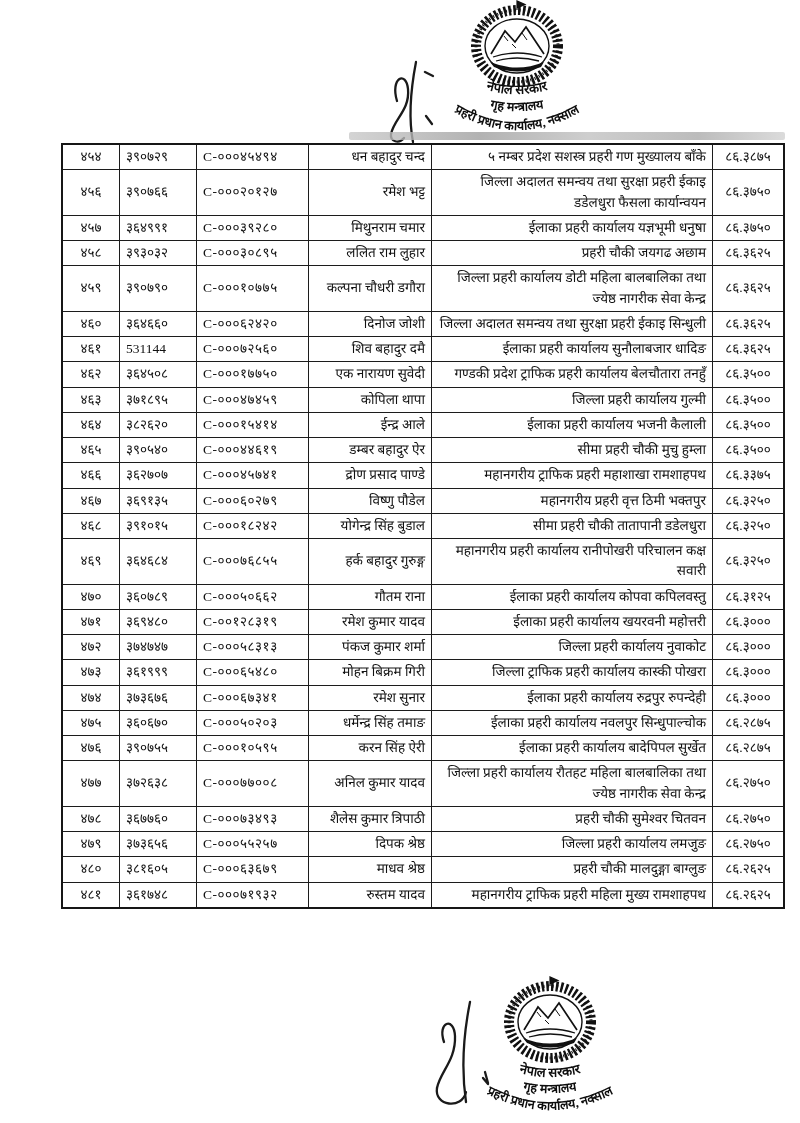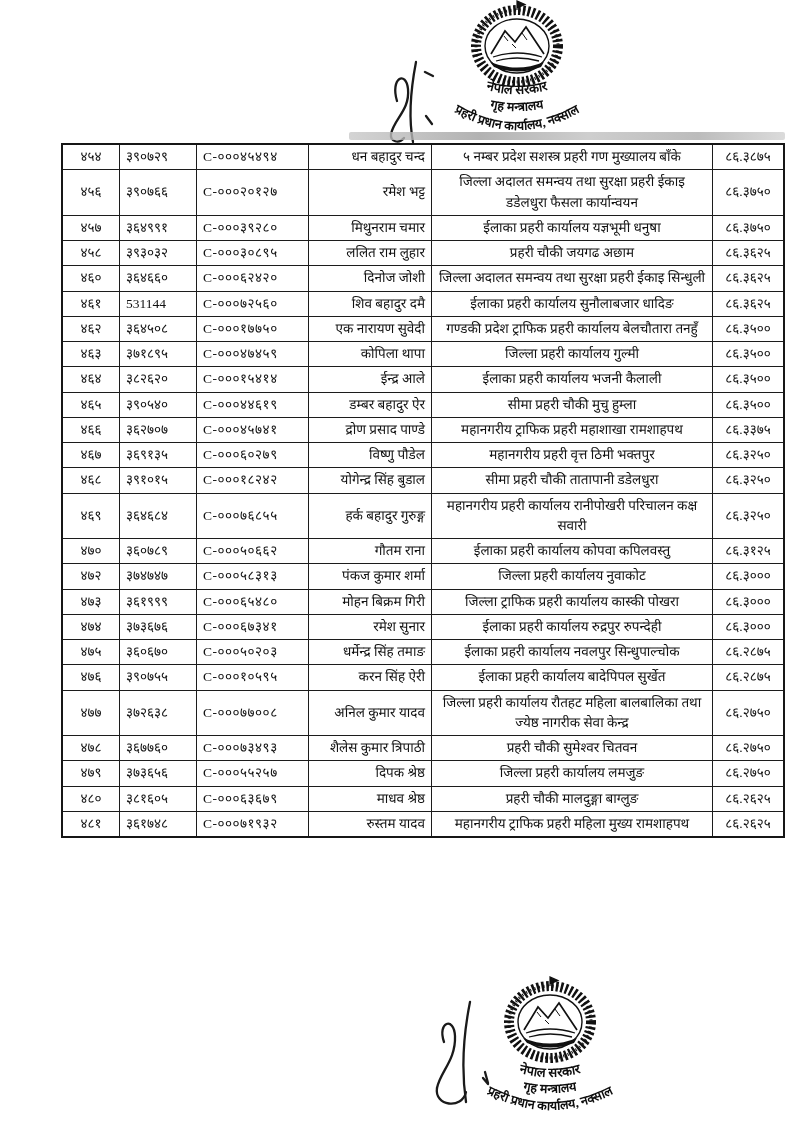--- a/index.html
+++ b/index.html
@@ -24,21 +24,21 @@
     border:1.8px solid #1c1c1c;
     padding:2px 6px;
     font-size:13.5px;line-height:1.5;
     overflow:hidden;
     vertical-align:middle;
   }
   td.c-sn{width:44px;text-align:center;}
   td.c-reg{width:64px;text-align:left;}
   td.c-cid{width:99px;letter-spacing:.5px;}
   td.c-name{width:110px;text-align:right;}
-  td.c-office{width:268px;text-align:center;font-size:13px;}
+  td.c-office{width:268px;text-align:right;font-size:13px;}
   td.c-score{width:58px;text-align:center;}
   svg{position:absolute;overflow:visible;}
   .seal-top{left:360px;top:0;}
   .seal-bottom{left:390px;top:980px;z-index:3;}
   .seal-text{font-family:"Liberation Serif","DejaVu Serif",serif;font-weight:bold;fill:#0d0d0d;}
 </style>
 </head>
 <body>
 
 <div class="page">
@@ -110,20 +110,28 @@
 
     <tr>
       <td class="c-sn">४५८</td>
       <td class="c-reg">३९३०३२</td>
       <td class="c-cid">C-०००३०८९५</td>
       <td class="c-name">ललित राम लुहार</td>
       <td class="c-office">प्रहरी चौकी जयगढ अछाम</td>
       <td class="c-score">८६.३६२५</td>
     </tr>
 
+    <tr>
+      <td class="c-sn">४५९</td>
+      <td class="c-reg">३९०७९०</td>
+      <td class="c-cid">C-०००१०७७५</td>
+      <td class="c-name">कल्पना चौधरी डगौरा</td>
+      <td class="c-office">जिल्ला प्रहरी कार्यालय डोटी महिला बालबालिका तथा ज्येष्ठ नागरीक सेवा केन्द्र</td>
+      <td class="c-score">८६.३६२५</td>
+    </tr>
 
     <tr>
       <td class="c-sn">४६०</td>
       <td class="c-reg">३६४६६०</td>
       <td class="c-cid">C-०००६२४२०</td>
       <td class="c-name">दिनोज जोशी</td>
       <td class="c-office">जिल्ला अदालत समन्वय तथा सुरक्षा प्रहरी ईकाइ सिन्धुली</td>
       <td class="c-score">८६.३६२५</td>
     </tr>
 
@@ -210,20 +218,28 @@
 
     <tr>
       <td class="c-sn">४७०</td>
       <td class="c-reg">३६०७८९</td>
       <td class="c-cid">C-०००५०६६२</td>
       <td class="c-name">गौतम राना</td>
       <td class="c-office">ईलाका प्रहरी कार्यालय कोपवा कपिलवस्तु</td>
       <td class="c-score">८६.३१२५</td>
     </tr>
 
+    <tr>
+      <td class="c-sn">४७१</td>
+      <td class="c-reg">३६९४८०</td>
+      <td class="c-cid">C-००१२८३१९</td>
+      <td class="c-name">रमेश कुमार यादव</td>
+      <td class="c-office">ईलाका प्रहरी कार्यालय खयरवनी महोत्तरी</td>
+      <td class="c-score">८६.३०००</td>
+    </tr>
 
     <tr>
       <td class="c-sn">४७२</td>
       <td class="c-reg">३७४७४७</td>
       <td class="c-cid">C-०००५८३१३</td>
       <td class="c-name">पंकज कुमार शर्मा</td>
       <td class="c-office">जिल्ला प्रहरी कार्यालय नुवाकोट</td>
       <td class="c-score">८६.३०००</td>
     </tr>
 

